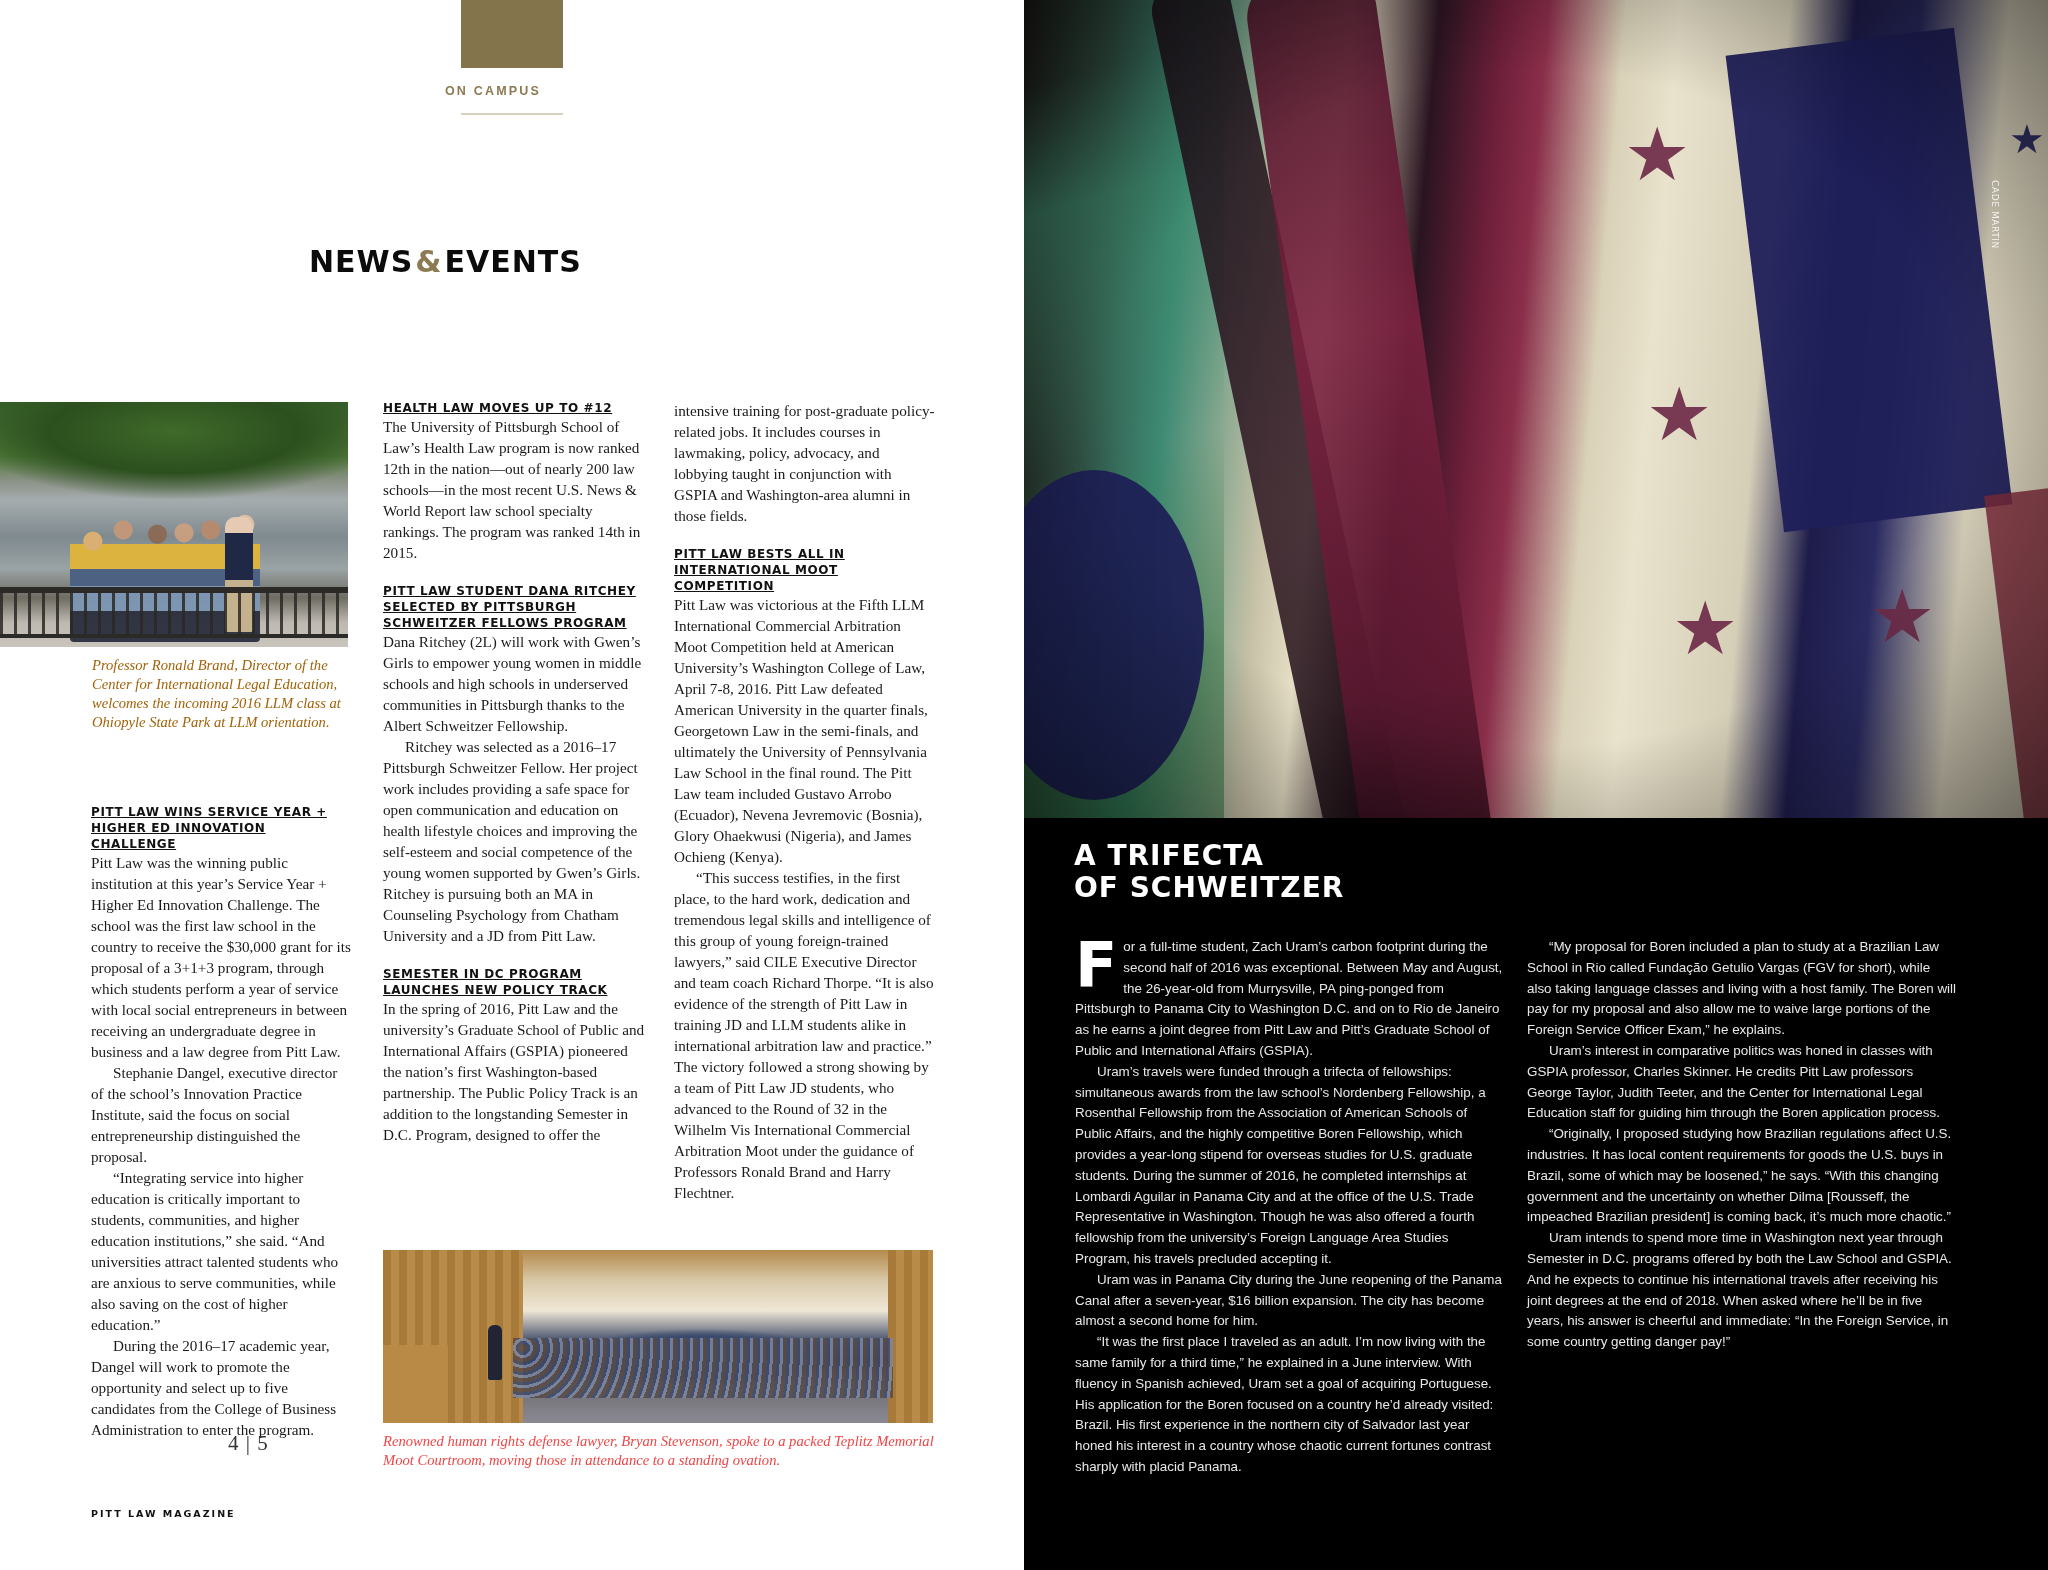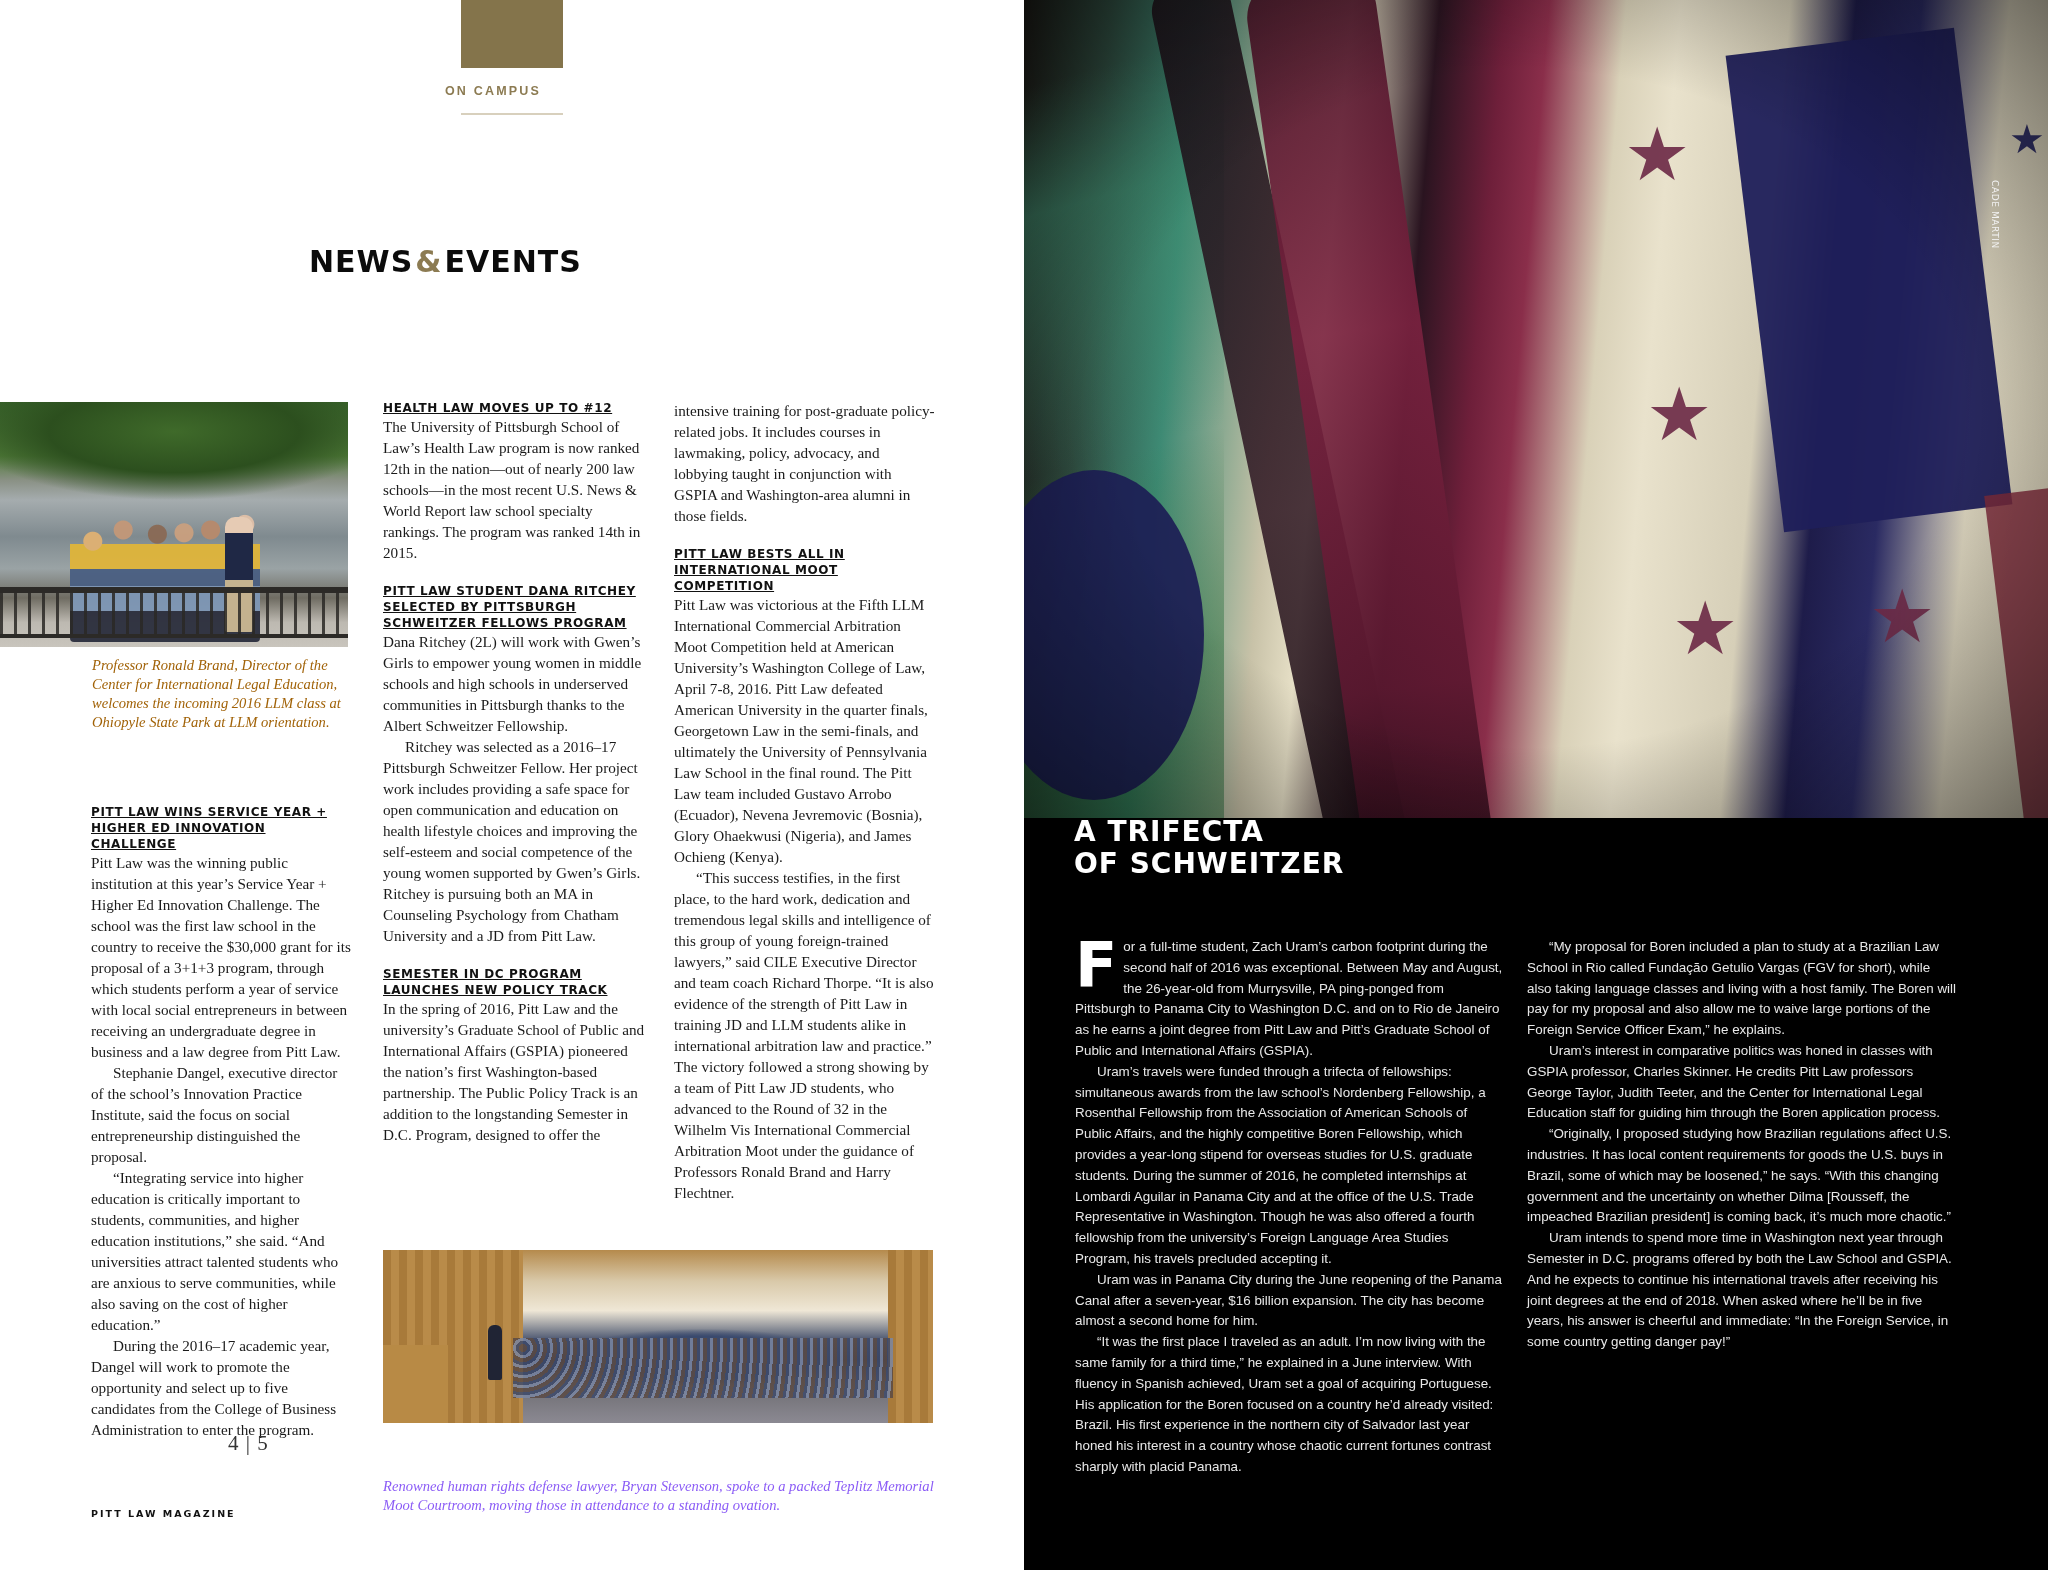--- a/index.html
+++ b/index.html
@@ -60,21 +60,21 @@
       linear-gradient(180deg, #b58a4c 0%, #d9c9a9 18%, #efe7d6 35%, #4b5670 52%, #2d3550 64%, #6e6d72 78%, #8b8992 100%); }
   .photo-court .wall-l { position: absolute; left: 0; top: 0; width: 140px; height: 100%;
     background: repeating-linear-gradient(90deg, #a87a3a 0 8px, #b98b49 8px 16px); }
   .photo-court .wall-r { position: absolute; right: 0; top: 0; width: 45px; height: 100%;
     background: repeating-linear-gradient(90deg, #a87a3a 0 8px, #b98b49 8px 16px); }
   .photo-court .podium { position: absolute; left: 0; top: 95px; width: 65px; height: 78px; background: #b88a45; }
   .photo-court .speaker { position: absolute; left: 105px; top: 75px; width: 14px; height: 55px; background: #202434; border-radius: 6px 6px 2px 2px; }
   .photo-court .crowd { position: absolute; left: 130px; top: 88px; width: 380px; height: 60px;
     background: repeating-radial-gradient(circle at 10px 10px, #5a4a44 0 4px, #3d4a6b 4px 7px, #7a86a2 7px 10px); opacity: .85; }
 
-  .caption-court { position: absolute; left: 383px; top: 1432px; width: 560px; font-style: italic; font-size: 14.6px; line-height: 19px; color: #8b5cf6; margin-top: 45px; }
+  .caption-court { position: absolute; left: 383px; top: 1432px; width: 560px; font-style: italic; font-size: 14.6px; line-height: 19px; color: #ef4444; }
 
   .folio { position: absolute; left: 91px; top: 1508px; font-family: "DejaVu Sans", sans-serif; font-weight: 700; font-size: 9.5px; letter-spacing: 2px; color: #111; }
   .folio-num { position: absolute; left: 228px; top: 1431px; font-size: 21px; color: #333; letter-spacing: 1px; }
 
   
   .right-page { position: absolute; left: 1024px; top: 0; width: 1024px; height: 1570px; background: #000; }
   .hero { position: absolute; left: 0; top: 0; width: 1024px; height: 818px; overflow: hidden;
     background: linear-gradient(95deg, #1c1a16 0%, #2f4c40 8%, #3e8a74 16%, #c8c2a8 26%, #e6dfc6 30%, #2a1420 38%, #6e1f3a 44%, #8a2e4a 48%, #d9d1b8 55%, #e9e2cc 60%, #d6cfb8 70%, #1e1c4a 76%, #2a2a62 82%, #d9d2bc 90%, #c9c2ac 100%); }
   .hero .brazil-disc { position: absolute; left: -40px; top: 470px; width: 220px; height: 330px; border-radius: 50%; background: #1c1d55; opacity: .92; }
   .hero .green-band { position: absolute; left: 0; top: 0; width: 200px; height: 818px;
@@ -83,21 +83,21 @@
     background: linear-gradient(180deg, #4a1126, #7b2240 40%, #5c1830 80%, #2a0c18); opacity: .9; border-radius: 40px; }
   .hero .dark-stripe { position: absolute; left: 215px; top: -30px; width: 80px; height: 900px; transform: rotate(-12deg);
     background: linear-gradient(180deg, #1b0d16, #2e1622 60%, #14080e); opacity: .85; border-radius: 30px; }
   .hero .blue-rect { position: absolute; left: 730px; top: 40px; width: 230px; height: 480px; transform: rotate(-7deg); background: #1f1f5a; opacity: .95; }
   .hero .red-rect { position: absolute; left: 980px; top: 490px; width: 80px; height: 330px; transform: rotate(-7deg); background: #7a2a3a; opacity: .85; }
   .hero .star { position: absolute; color: #6c2946; font-size: 74px; line-height: 1; opacity: .9; }
   .hero .vignette { position: absolute; inset: 0; background: radial-gradient(ellipse 75% 75% at 50% 50%, transparent 55%, rgba(0,0,0,.55) 100%); }
   .photo-credit { position: absolute; left: 976px; top: 180px; transform: rotate(90deg); transform-origin: left top;
     font-family: "DejaVu Sans", sans-serif; font-size: 9px; letter-spacing: .6px; color: #f2f2f2; white-space: nowrap; }
 
-  .feature-title { position: absolute; left: 50px; top: 816px; font-family: "DejaVu Sans", sans-serif; font-weight: 700; font-size: 28px; line-height: 32px; letter-spacing: 1px; color: #fff; }
+  .feature-title { position: absolute; left: 50px; top: 840px; font-family: "DejaVu Sans", sans-serif; font-weight: 700; font-size: 28px; line-height: 32px; letter-spacing: 1px; color: #fff; }
 
   .feature-col { position: absolute; top: 937px; width: 430px; font-family: "Liberation Sans", sans-serif; font-size: 13.4px; line-height: 20.8px; color: #e8e8e8; }
   .feature-col p.ind { text-indent: 22px; }
   .fcol1 { left: 51px; }
   .fcol2 { left: 503px; }
   .dropcap { float: left; font-family: "DejaVu Sans", sans-serif; font-weight: 700; font-size: 62px; line-height: 52px; margin: 2px 6px 0 0; color: #fff; }
 </style>
 </head>
 <body>
 

